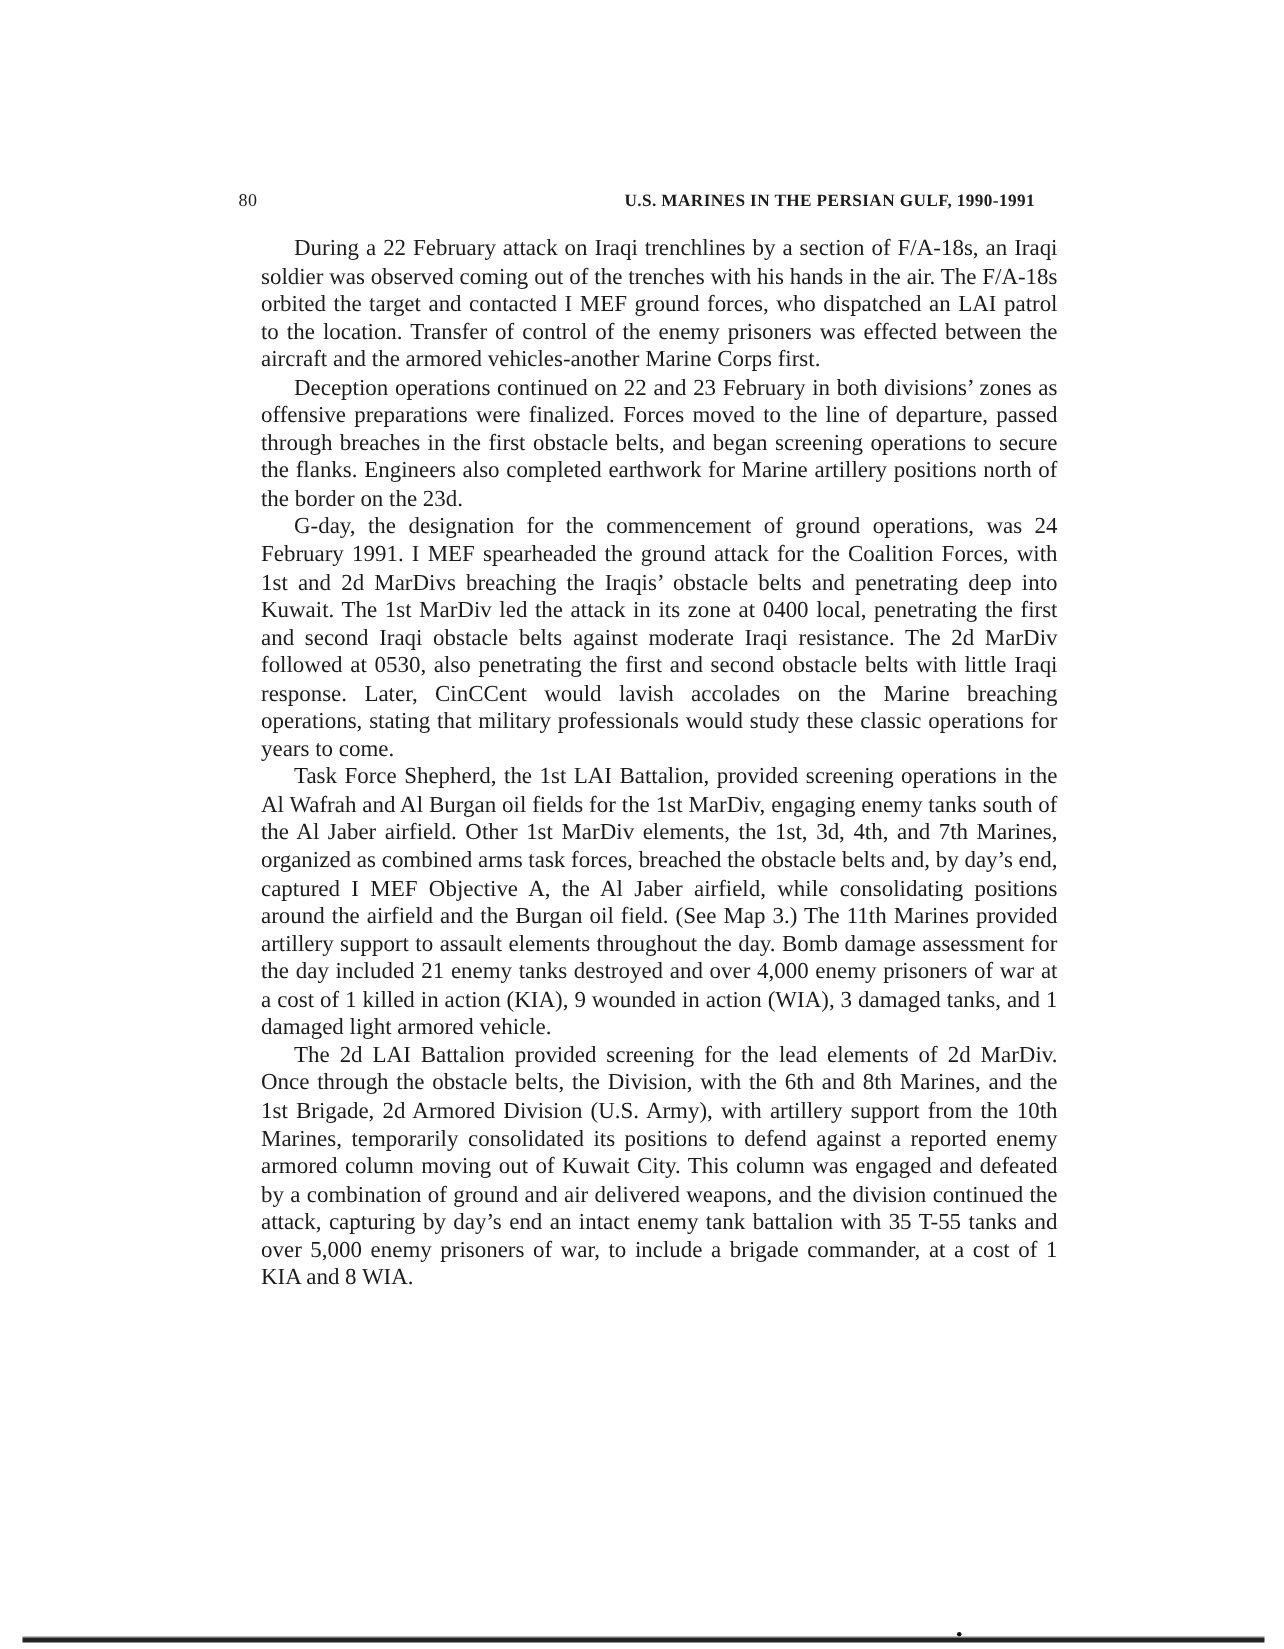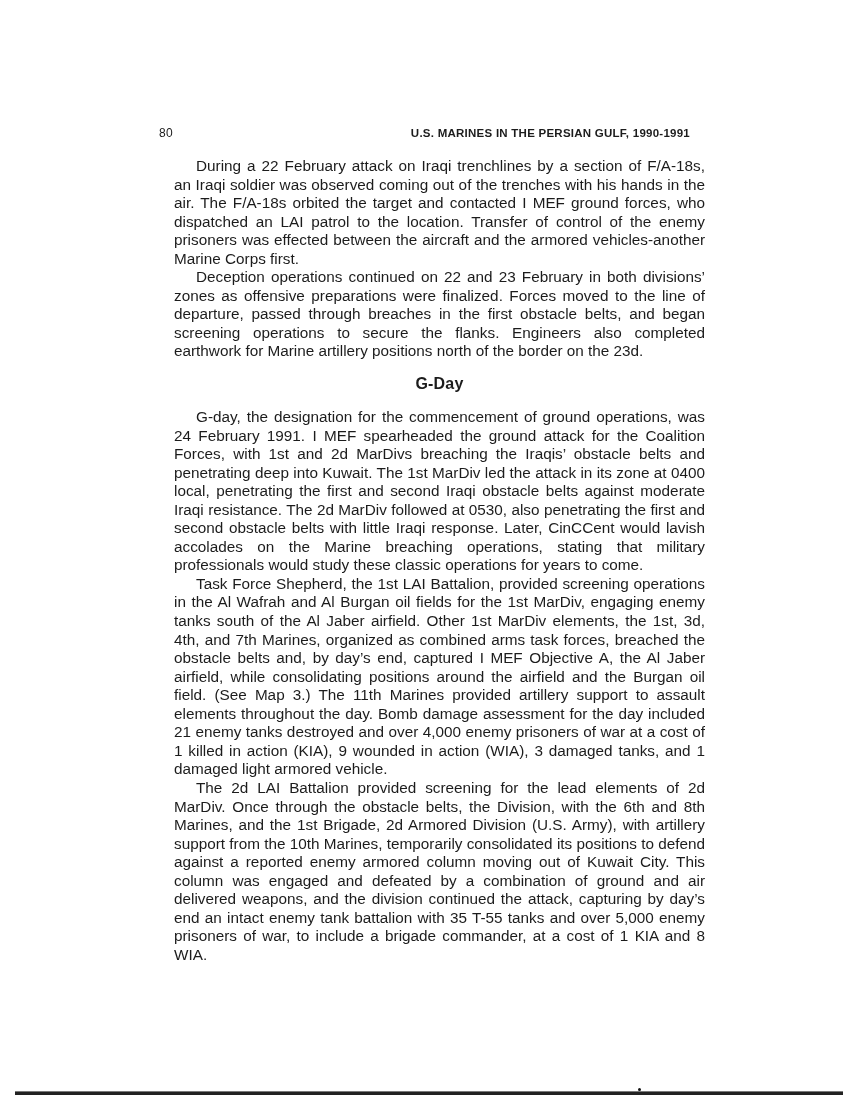--- a/index.html
+++ b/index.html
@@ -5,21 +5,21 @@
   html, body {
     margin: 0;
     padding: 0;
     background: #ffffff;
   }
   .page {
     position: relative;
     width: 856px;
     height: 1099px;
     background: #ffffff;
-    font-family: Liberation Sans, sans-serif;
+    font-family: Liberation Serif, serif;
     color: #1c1c1c;
     overflow: hidden;
   }
   .running-header {
     position: absolute;
     left: 159px;
     top: 126px;
     width: 531px;
     display: flex;
     justify-content: space-between;
@@ -90,21 +90,20 @@
 <div class="page">
 
   <header class="running-header">
     <span class="page-number">80</span>
     <span class="running-title">U.S. MARINES IN THE PERSIAN GULF, 1990-1991</span>
   </header>
 
   <main class="text-column">
     <p class="para">During a 22 February attack on Iraqi trenchlines by a section of F/A-18s, an Iraqi soldier was observed coming out of the trenches with his hands in the air. The F/A-18s orbited the target and contacted I MEF ground forces, who dispatched an LAI patrol to the location. Transfer of control of the enemy prisoners was effected between the aircraft and the armored vehicles-another Marine Corps first.</p>
     <p class="para">Deception operations continued on 22 and 23 February in both divisions’ zones as offensive preparations were finalized. Forces moved to the line of departure, passed through breaches in the first obstacle belts, and began screening operations to secure the flanks. Engineers also completed earthwork for Marine artillery positions north of the border on the 23d.</p>
-    <h2 class="section-heading">G-Day</h2>
     <p class="para">G-day, the designation for the commencement of ground operations, was 24 February 1991. I MEF spearheaded the ground attack for the Coalition Forces, with 1st and 2d MarDivs breaching the Iraqis’ obstacle belts and penetrating deep into Kuwait. The 1st MarDiv led the attack in its zone at 0400 local, penetrating the first and second Iraqi obstacle belts against moderate Iraqi resistance. The 2d MarDiv followed at 0530, also penetrating the first and second obstacle belts with little Iraqi response. Later, CinCCent would lavish accolades on the Marine breaching operations, stating that military professionals would study these classic operations for years to come.</p>
     <p class="para">Task Force Shepherd, the 1st LAI Battalion, provided screening operations in the Al Wafrah and Al Burgan oil fields for the 1st MarDiv, engaging enemy tanks south of the Al Jaber airfield. Other 1st MarDiv elements, the 1st, 3d, 4th, and 7th Marines, organized as combined arms task forces, breached the obstacle belts and, by day’s end, captured I MEF Objective A, the Al Jaber airfield, while consolidating positions around the airfield and the Burgan oil field. (See Map 3.) The 11th Marines provided artillery support to assault elements throughout the day. Bomb damage assessment for the day included 21 enemy tanks destroyed and over 4,000 enemy prisoners of war at a cost of 1 killed in action (KIA), 9 wounded in action (WIA), 3 damaged tanks, and 1 damaged light armored vehicle.</p>
     <p class="para">The 2d LAI Battalion provided screening for the lead elements of 2d MarDiv. Once through the obstacle belts, the Division, with the 6th and 8th Marines, and the 1st Brigade, 2d Armored Division (U.S. Army), with artillery support from the 10th Marines, temporarily consolidated its positions to defend against a reported enemy armored column moving out of Kuwait City. This column was engaged and defeated by a combination of ground and air delivered weapons, and the division continued the attack, capturing by day’s end an intact enemy tank battalion with 35 T-55 tanks and over 5,000 enemy prisoners of war, to include a brigade commander, at a cost of 1 KIA and 8 WIA.</p>
   </main>
 
   <div class="scan-speck"></div>
   <div class="rule-thin"></div>
   <div class="rule-thick"></div>
 
 </div>

